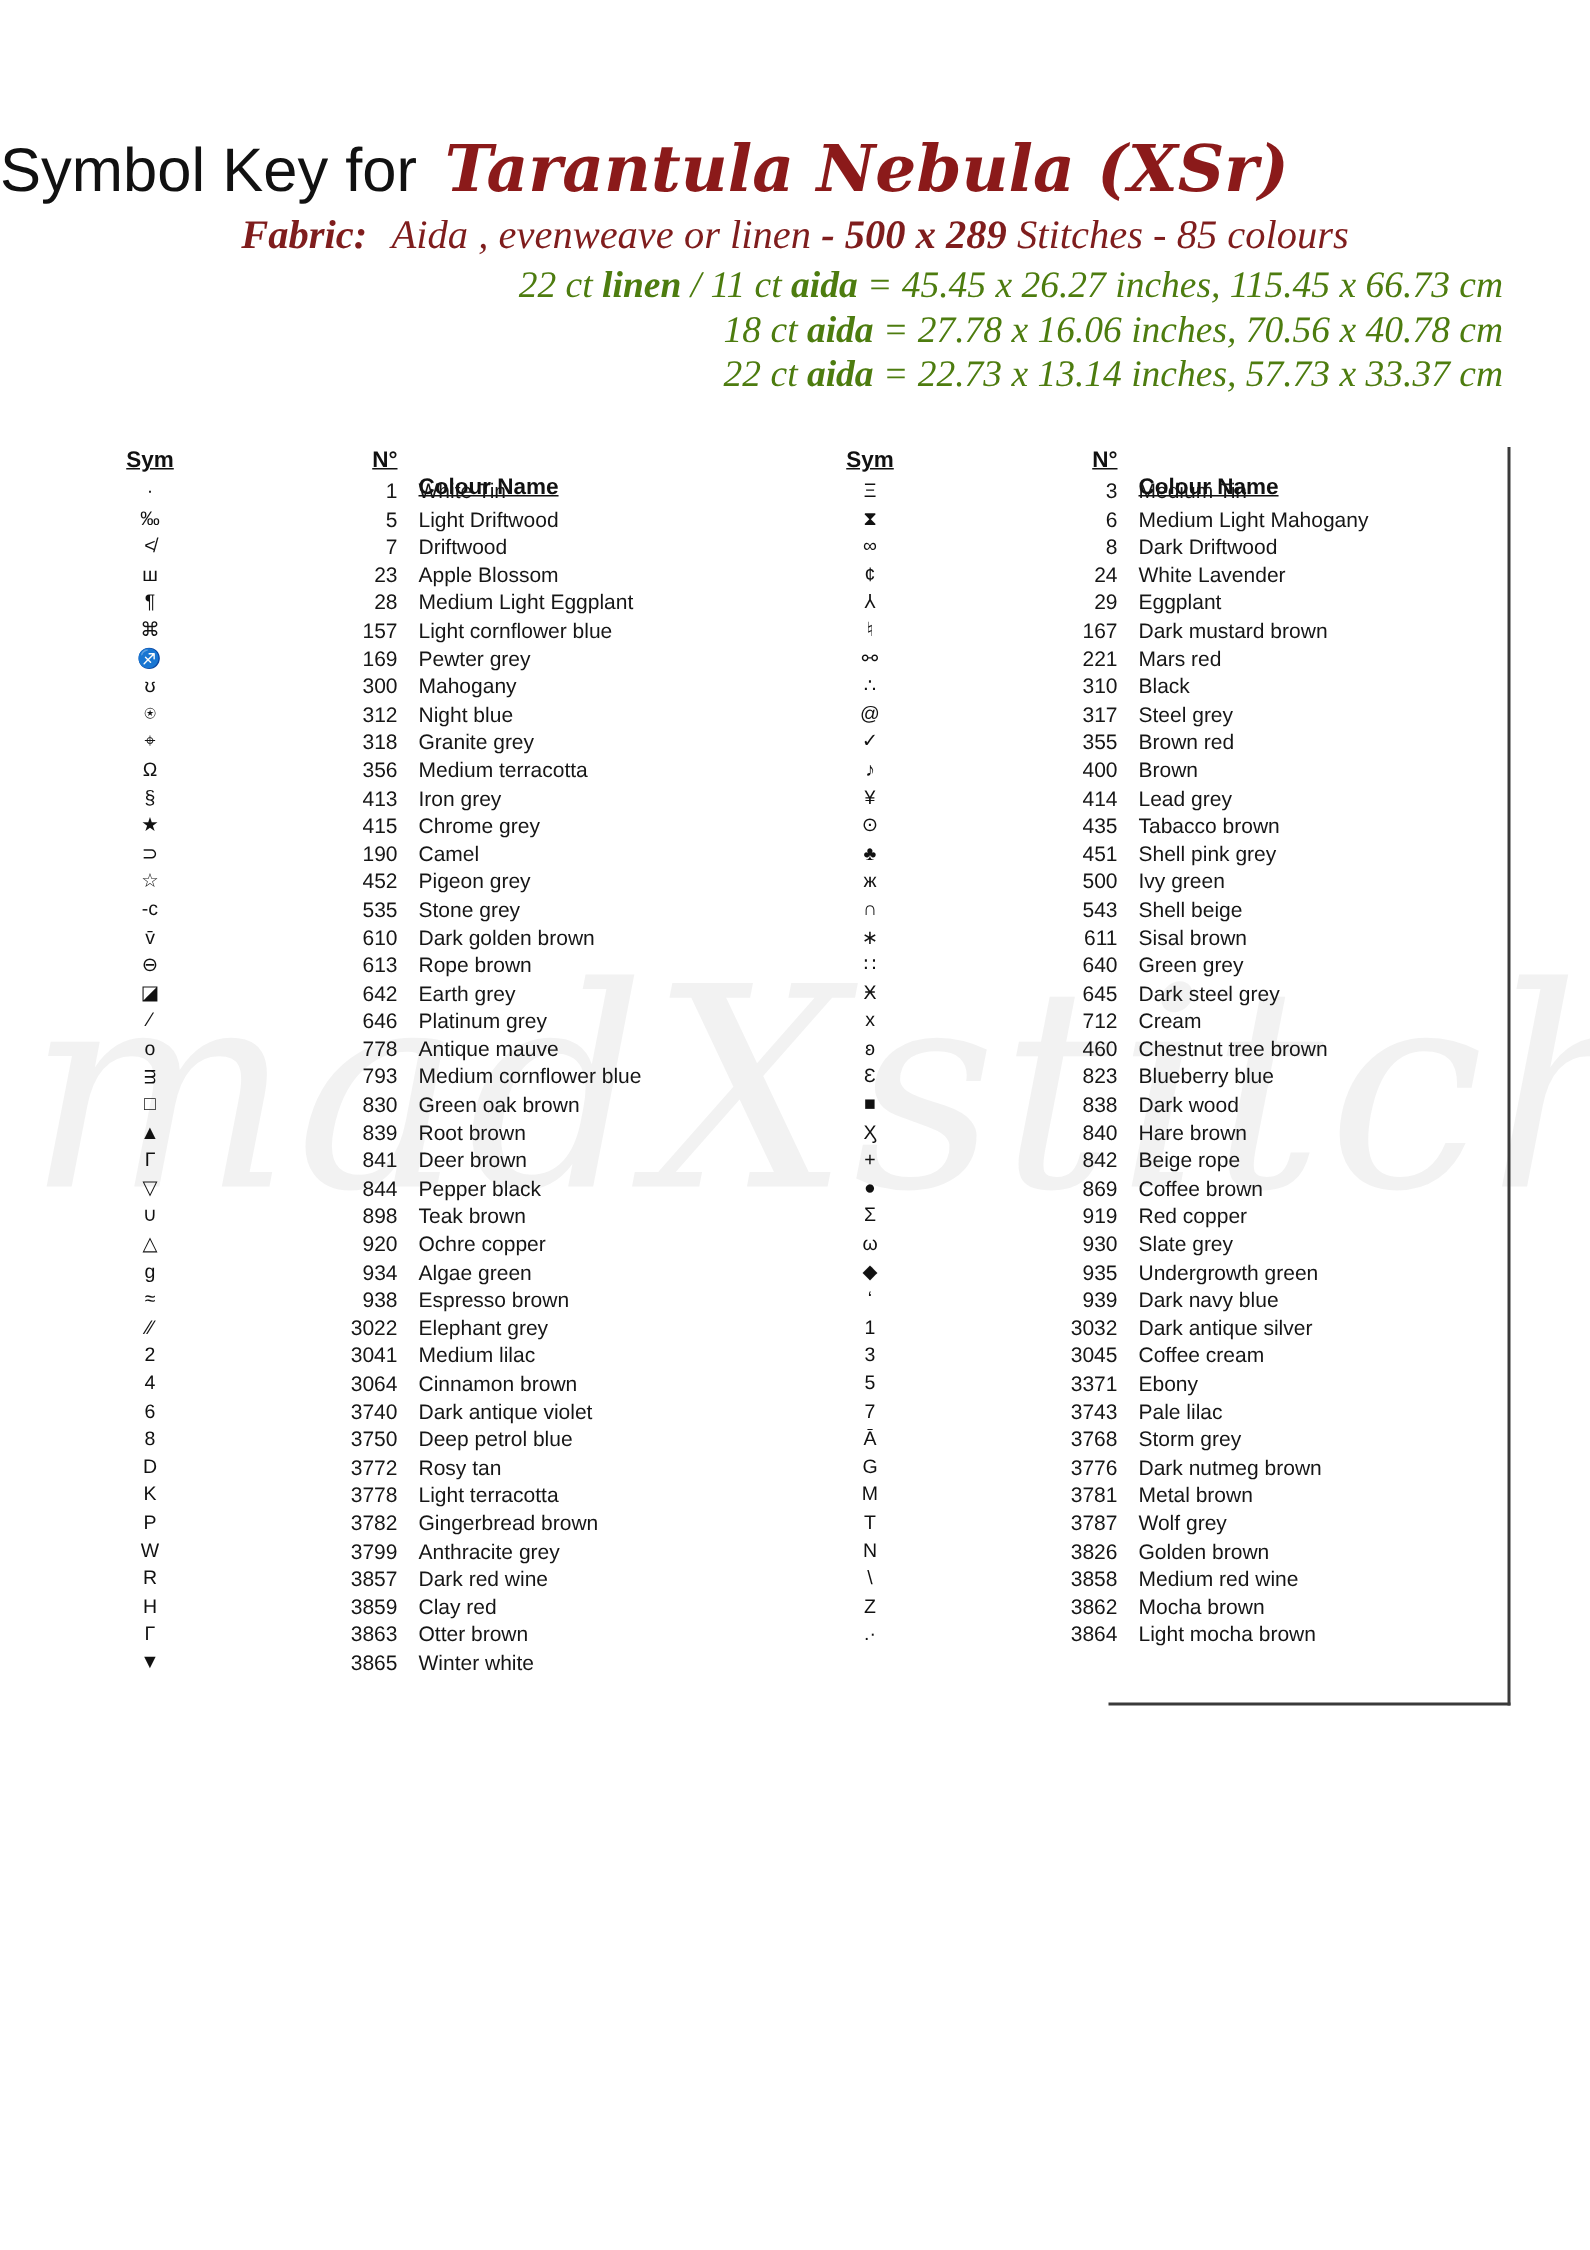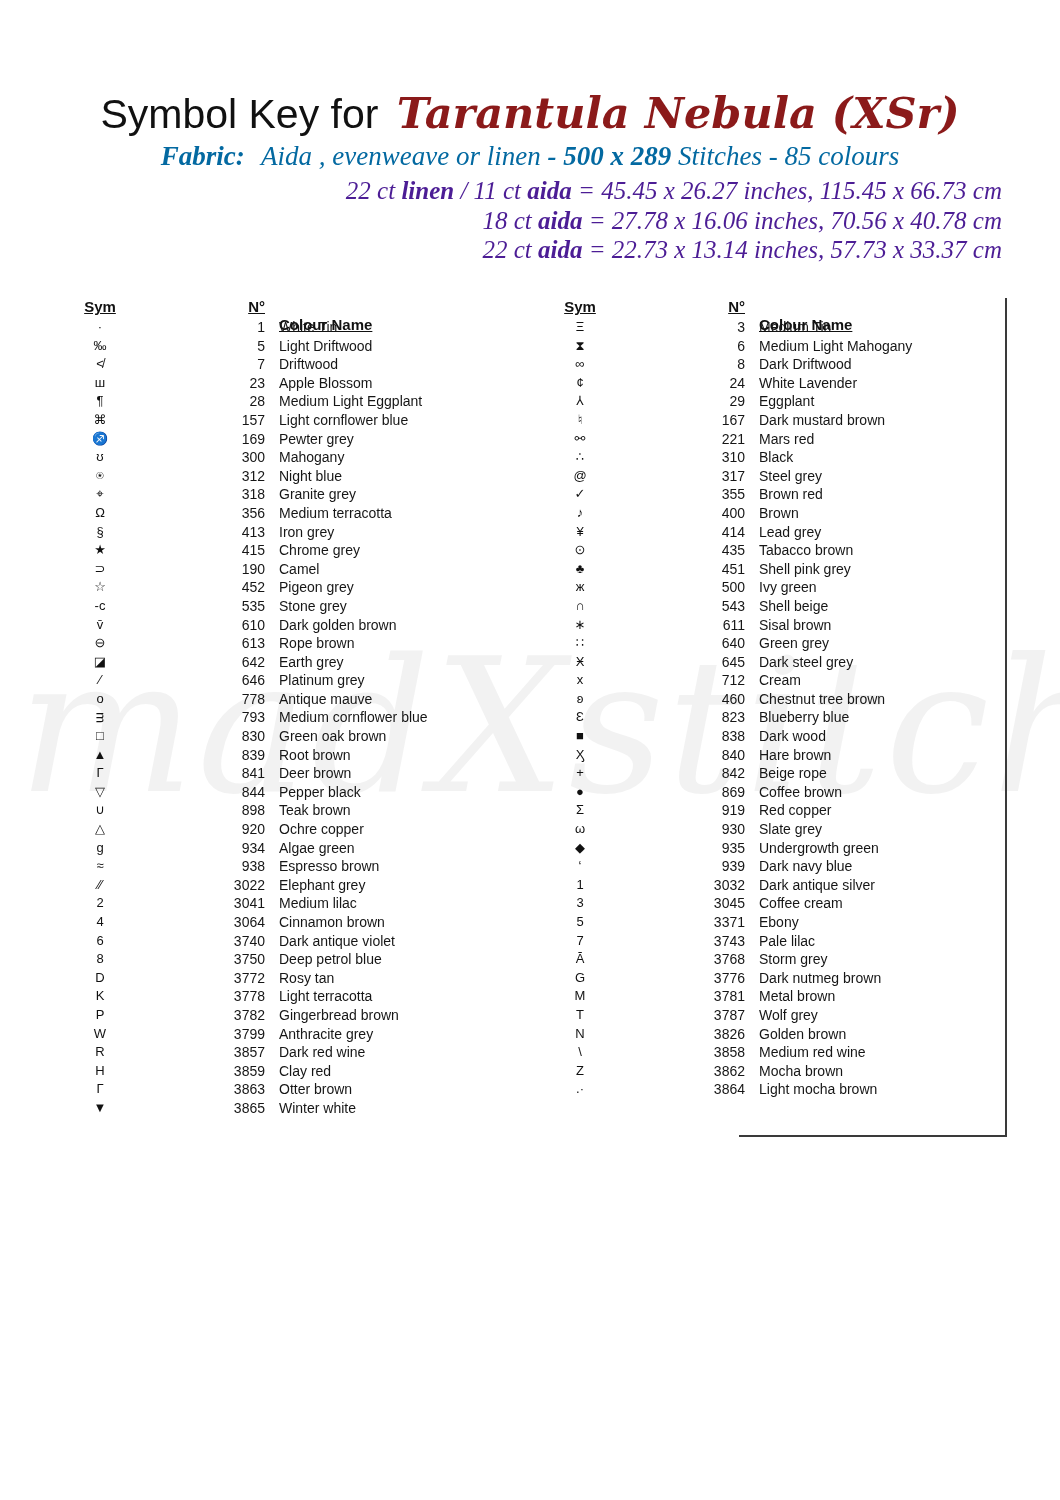--- a/index.html
+++ b/index.html
@@ -8,47 +8,47 @@
     width:1060px;height:1500px;
     margin:0 auto;
     background:#ffffff;
     overflow:hidden;
     font-family:"Liberation Sans", sans-serif;
     color:#1c1c1c;
   }
   
   .title-row{
     position:absolute;top:88px;left:0;width:100%;
-    text-align:center;white-space:nowrap;
+    white-space:nowrap;
   }
   .title-prefix{
     font-family:"Liberation Sans", sans-serif;
     font-size:41px;color:#111;
   }
   .pattern-name{
     font-family:"DejaVu Serif", serif;
     font-style:italic;font-weight:bold;
     font-size:43px;
     padding-left:14px;
   }
   
   .fabric-line{
     position:absolute;top:141px;left:0;width:100%;
     text-align:center;white-space:nowrap;
     font-family:"Liberation Serif", serif;
-    font-style:italic;font-size:27px;color:#0369a1;
+    font-style:italic;font-size:27px;color:#7f1d1d;
   }
   .fabric-label{font-weight:bold;padding-right:10px;}
   .b{font-weight:bold;}
   
   .size-lines{
     position:absolute;top:176px;right:58px;
     text-align:right;
     font-family:"Liberation Serif", serif;
-    font-style:italic;font-size:25px;color:#4c1d95;
+    font-style:italic;font-size:25px;color:#4d7c0f;
   }
   .size-line{height:29.5px;line-height:29.5px;white-space:nowrap;}
   
   .key-col{position:absolute;top:298px;width:470px;}
   .key-col.left{left:60px;}
   .key-col.right{left:540px;}
   .key-header{display:flex;height:20px;line-height:18px;font-weight:bold;font-size:15px;color:#111;}
   .key-header span{text-decoration:underline;}
   .key-row{display:flex;height:18.6px;line-height:18.6px;font-size:14px;}
   .cell{display:block;}

